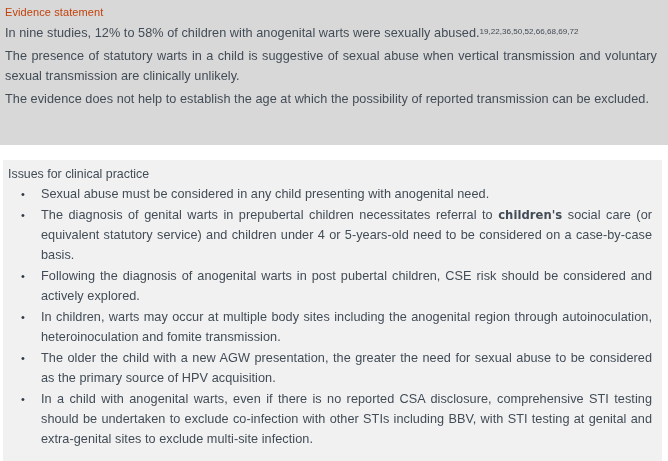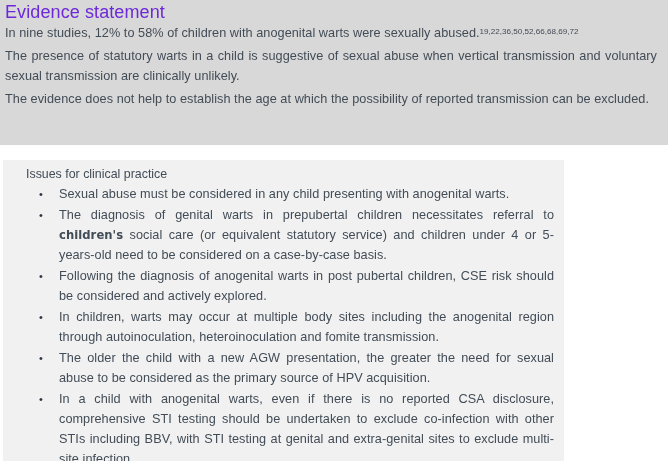--- a/index.html
+++ b/index.html
@@ -28,26 +28,26 @@
     left: 0;
     top: 0;
     width: 668px;
     height: 145px;
     background: #d8d8d8;
     box-sizing: border-box;
     padding: 3px 11px 0 5px;
   }
 
   .box-heading {
-    font-size: 18px;
+    font-size: 11px;
     line-height: 18px;
     letter-spacing: 0.1px;
     text-align: left;
     margin: 0 0 2px 0;
-    color: #6d28d9;
+    color: #c2410c;
   }
 
   .evidence-para {
     font-size: 12.7px;
     line-height: 20px;
     text-align: justify;
     text-align-last: left;
     margin: 0 0 3px 0;
     letter-spacing: 0.05px;
     color: #424c56;
@@ -59,25 +59,25 @@
     vertical-align: 3.5px;
     letter-spacing: 0;
     line-height: 0;
   }
 
   
   .issues-box {
     position: absolute;
     left: 3px;
     top: 160px;
-    width: 561px;
+    width: 659px;
     height: 301px;
     background: #f1f1f1;
     box-sizing: border-box;
-    padding: 6px 10px 0 23px;
+    padding: 6px 10px 0 5px;
   }
 
   .issues-heading {
     font-size: 12.4px;
     line-height: 17px;
     margin: 0 0 1px 0;
     text-align: left;
     color: #424c56;
   }
 
@@ -132,21 +132,21 @@
 
     <p class="evidence-para"><span>The presence of statutory warts in a child is suggestive of sexual abuse when vertical transmission and voluntary sexual transmission are clinically unlikely.</span></p>
 
     <p class="evidence-para"><span>The evidence does not help to establish the age at which the possibility of reported transmission can be excluded.</span></p>
   </section>
 
   <section class="issues-box">
     <div class="issues-heading">Issues for clinical practice</div>
 
     <ul class="issues-list">
-      <li class="single-line"><span>Sexual abuse must be considered in any child presenting with anogenital warts.</span></li>
+      <li class="single-line"><span>Sexual abuse must be considered in any child presenting with anogenital need.</span></li>
 
       <li><span>The diagnosis of genital warts in prepubertal children necessitates referral to </span><span class="alt-font">children's</span><span> social care (or equivalent statutory service) and children under 4 or 5-years-old need to be considered on a case-by-case basis.</span></li>
 
       <li><span>Following the diagnosis of anogenital warts in post pubertal children, CSE risk should be considered and actively explored.</span></li>
 
       <li><span>In children, warts may occur at multiple body sites including the anogenital region through autoinoculation, heteroinoculation and fomite transmission.</span></li>
 
       <li><span>The older the child with a new AGW presentation, the greater the need for sexual abuse to be considered as the primary source of HPV acquisition.</span></li>
 
       <li><span>In a child with anogenital warts, even if there is no reported CSA disclosure, comprehensive STI testing should be undertaken to exclude co-infection with other STIs including BBV, with STI testing at genital and extra-genital sites to exclude multi-site infection.</span></li>

